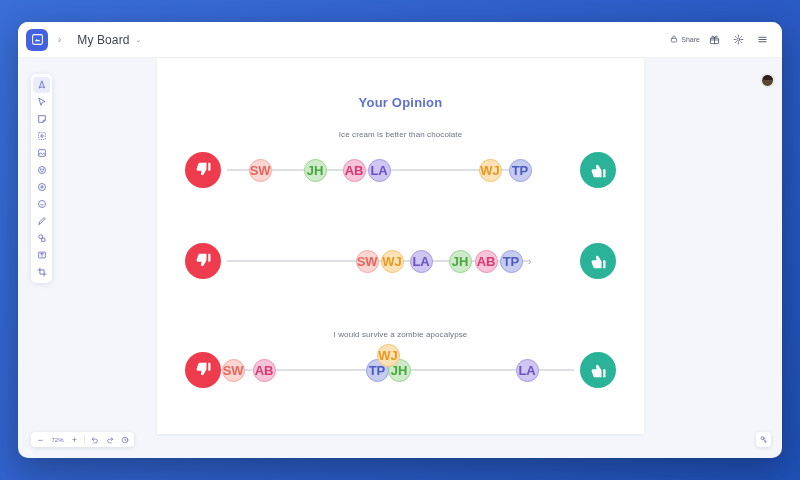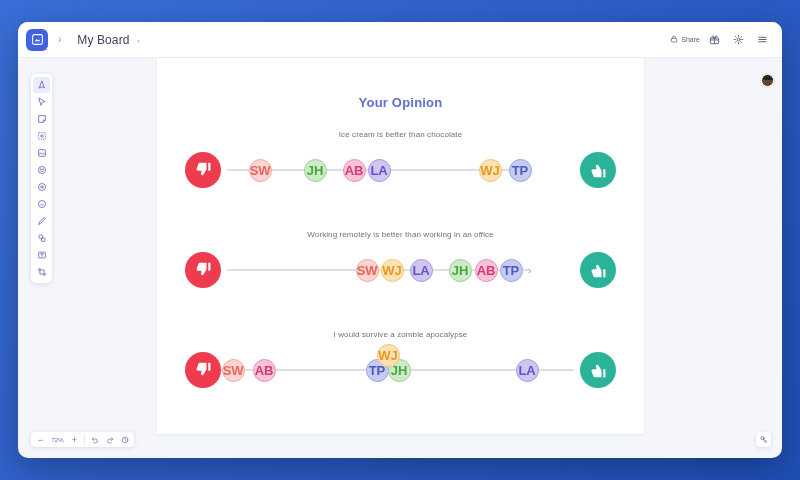--- a/index.html
+++ b/index.html
@@ -312,21 +312,20 @@
             </div>
             <div class="avatar" style="left: 103px; background: rgb(251, 213, 210); color: rgb(232, 101, 92); border: 1.6px solid rgb(243, 169, 162); z-index: 2;">SW</div>
             <div class="avatar" style="left: 158px; background: rgb(205, 235, 201); color: rgb(74, 166, 63); border: 1.6px solid rgb(154, 211, 145); z-index: 2;">JH</div>
             <div class="avatar" style="left: 197px; background: rgb(247, 195, 216); color: rgb(214, 58, 114); border: 1.6px solid rgb(239, 144, 182); z-index: 2;">AB</div>
             <div class="avatar" style="left: 222px; background: rgb(207, 199, 241); color: rgb(107, 79, 196); border: 1.6px solid rgb(167, 151, 226); z-index: 2;">LA</div>
             <div class="avatar" style="left: 333px; background: rgb(253, 226, 184); color: rgb(233, 152, 32); border: 1.6px solid rgb(246, 196, 108); z-index: 2;">WJ</div>
             <div class="avatar" style="left: 363px; background: rgb(198, 204, 239); color: rgb(75, 90, 192); border: 1.6px solid rgb(152, 164, 224); z-index: 2;">TP</div>
           </div>
         </div>
         <div class="row" style="top: 172px;">
-          <div class="row-label">Working remotely is better than working in an office</div>
           <div class="row-track">
             <div class="track-line" style="left: 70px; right: 115px;"></div>
             <div class="endcap neg" style="background: rgb(238, 59, 77);">
               <svg viewBox="0 0 24 24" fill="#ffffff">
                 <path d="M16.2 3.2H8.6c-1 0-1.9.6-2.2 1.5l-2 5.6a2 2 0 0 0 1.9 2.7h4l-.7 3.2c-.2 1.1.6 2.1 1.7 2.1.5 0 1-.3 1.3-.8l3.6-6.1zM18.3 3.2h1.6c.6 0 1.1.5 1.1 1.1v7.4c0 .6-.5 1.1-1.1 1.1h-1.6z"></path>
               </svg>
             </div>
             <div class="endcap pos" style="background: rgb(43, 179, 154);">
               <svg viewBox="0 0 24 24" fill="#ffffff">
                 <path d="M16.2 20.8H8.6c-1 0-1.9-.6-2.2-1.5l-2-5.6a2 2 0 0 1 1.9-2.7h4l-.7-3.2c-.2-1.1.6-2.1 1.7-2.1.5 0 1 .3 1.3.8l3.6 6.1zM18.3 20.8h1.6c.6 0 1.1-.5 1.1-1.1v-7.4c0-.6-.5-1.1-1.1-1.1h-1.6z"></path>

